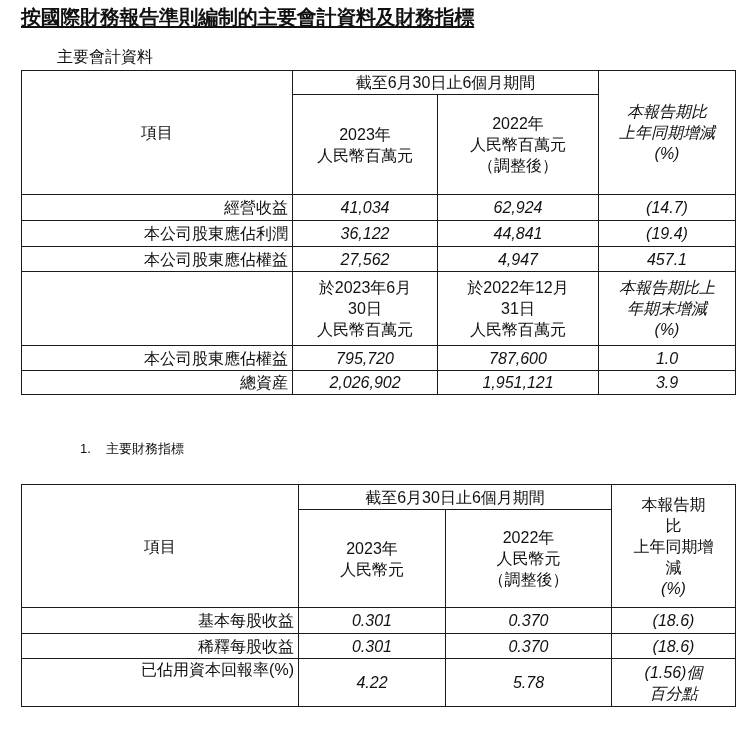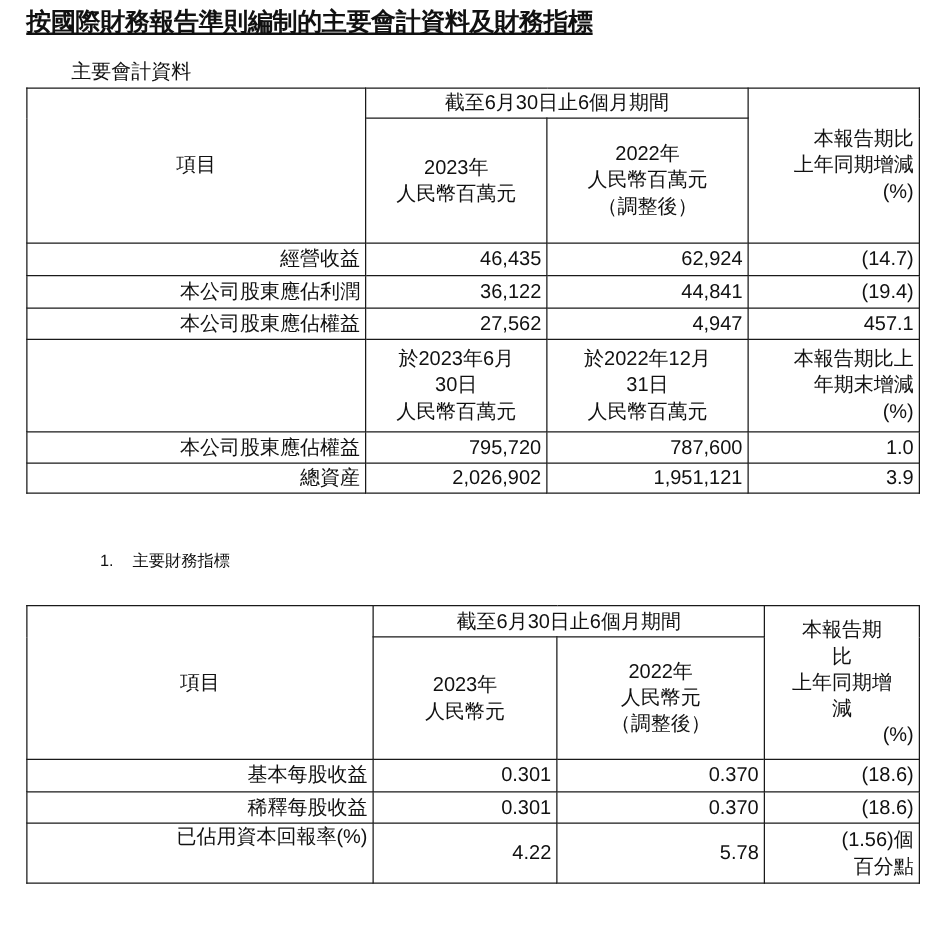--- a/index.html
+++ b/index.html
@@ -6,21 +6,21 @@
   body { width:740px; height:754px; position:relative; overflow:hidden;
          font-family:"Liberation Sans","DejaVu Sans",sans-serif; color:#111; }
   .title { position:absolute; left:21px; top:4px; font-size:20px; font-weight:bold;
            text-decoration:underline; text-underline-offset:2px; letter-spacing:-0.3px; }
   .subtitle { position:absolute; left:21px; top:47px; font-size:16px;margin-left:36px; }
   .section2 { position:absolute; left:80px; top:440px; font-size:13px; }
   .section2 .num { display:inline-block; width:26px; }
   table { position:absolute; border-collapse:collapse; font-size:16px; table-layout:fixed; }
   td { border:1.5px solid #1a1a1a; padding:0 4px; line-height:21px; vertical-align:middle; }
   .c { text-align:center; }
-  .r { text-align:right; }
+  .r { text-align:center;font-style:italic; }
   .l { text-align:right; }
   .top { vertical-align:top; }
   #t1 { left:21px; top:70px; width:714px; }
   #t2 { left:21px; top:484px; width:714px; }
 </style>
 </head>
 <body>
 
 <div class="title">按國際財務報告準則編制的主要會計資料及財務指標</div>
 <div class="subtitle">主要會計資料</div>
@@ -48,21 +48,21 @@
       <div>人民幣百萬元</div>
     </td>
     <td class="c">
       <div>2022年</div>
       <div>人民幣百萬元</div>
       <div>（調整後）</div>
     </td>
   </tr>
   <tr style="height:26px">
     <td class="l">經營收益</td>
-    <td class="r">46,435</td>
+    <td class="r">41,034</td>
     <td class="r">62,924</td>
     <td class="r">(14.7)</td>
   </tr>
   <tr style="height:26px">
     <td class="l">本公司股東應佔利潤</td>
     <td class="r">36,122</td>
     <td class="r">44,841</td>
     <td class="r">(19.4)</td>
   </tr>
   <tr style="height:25px">

